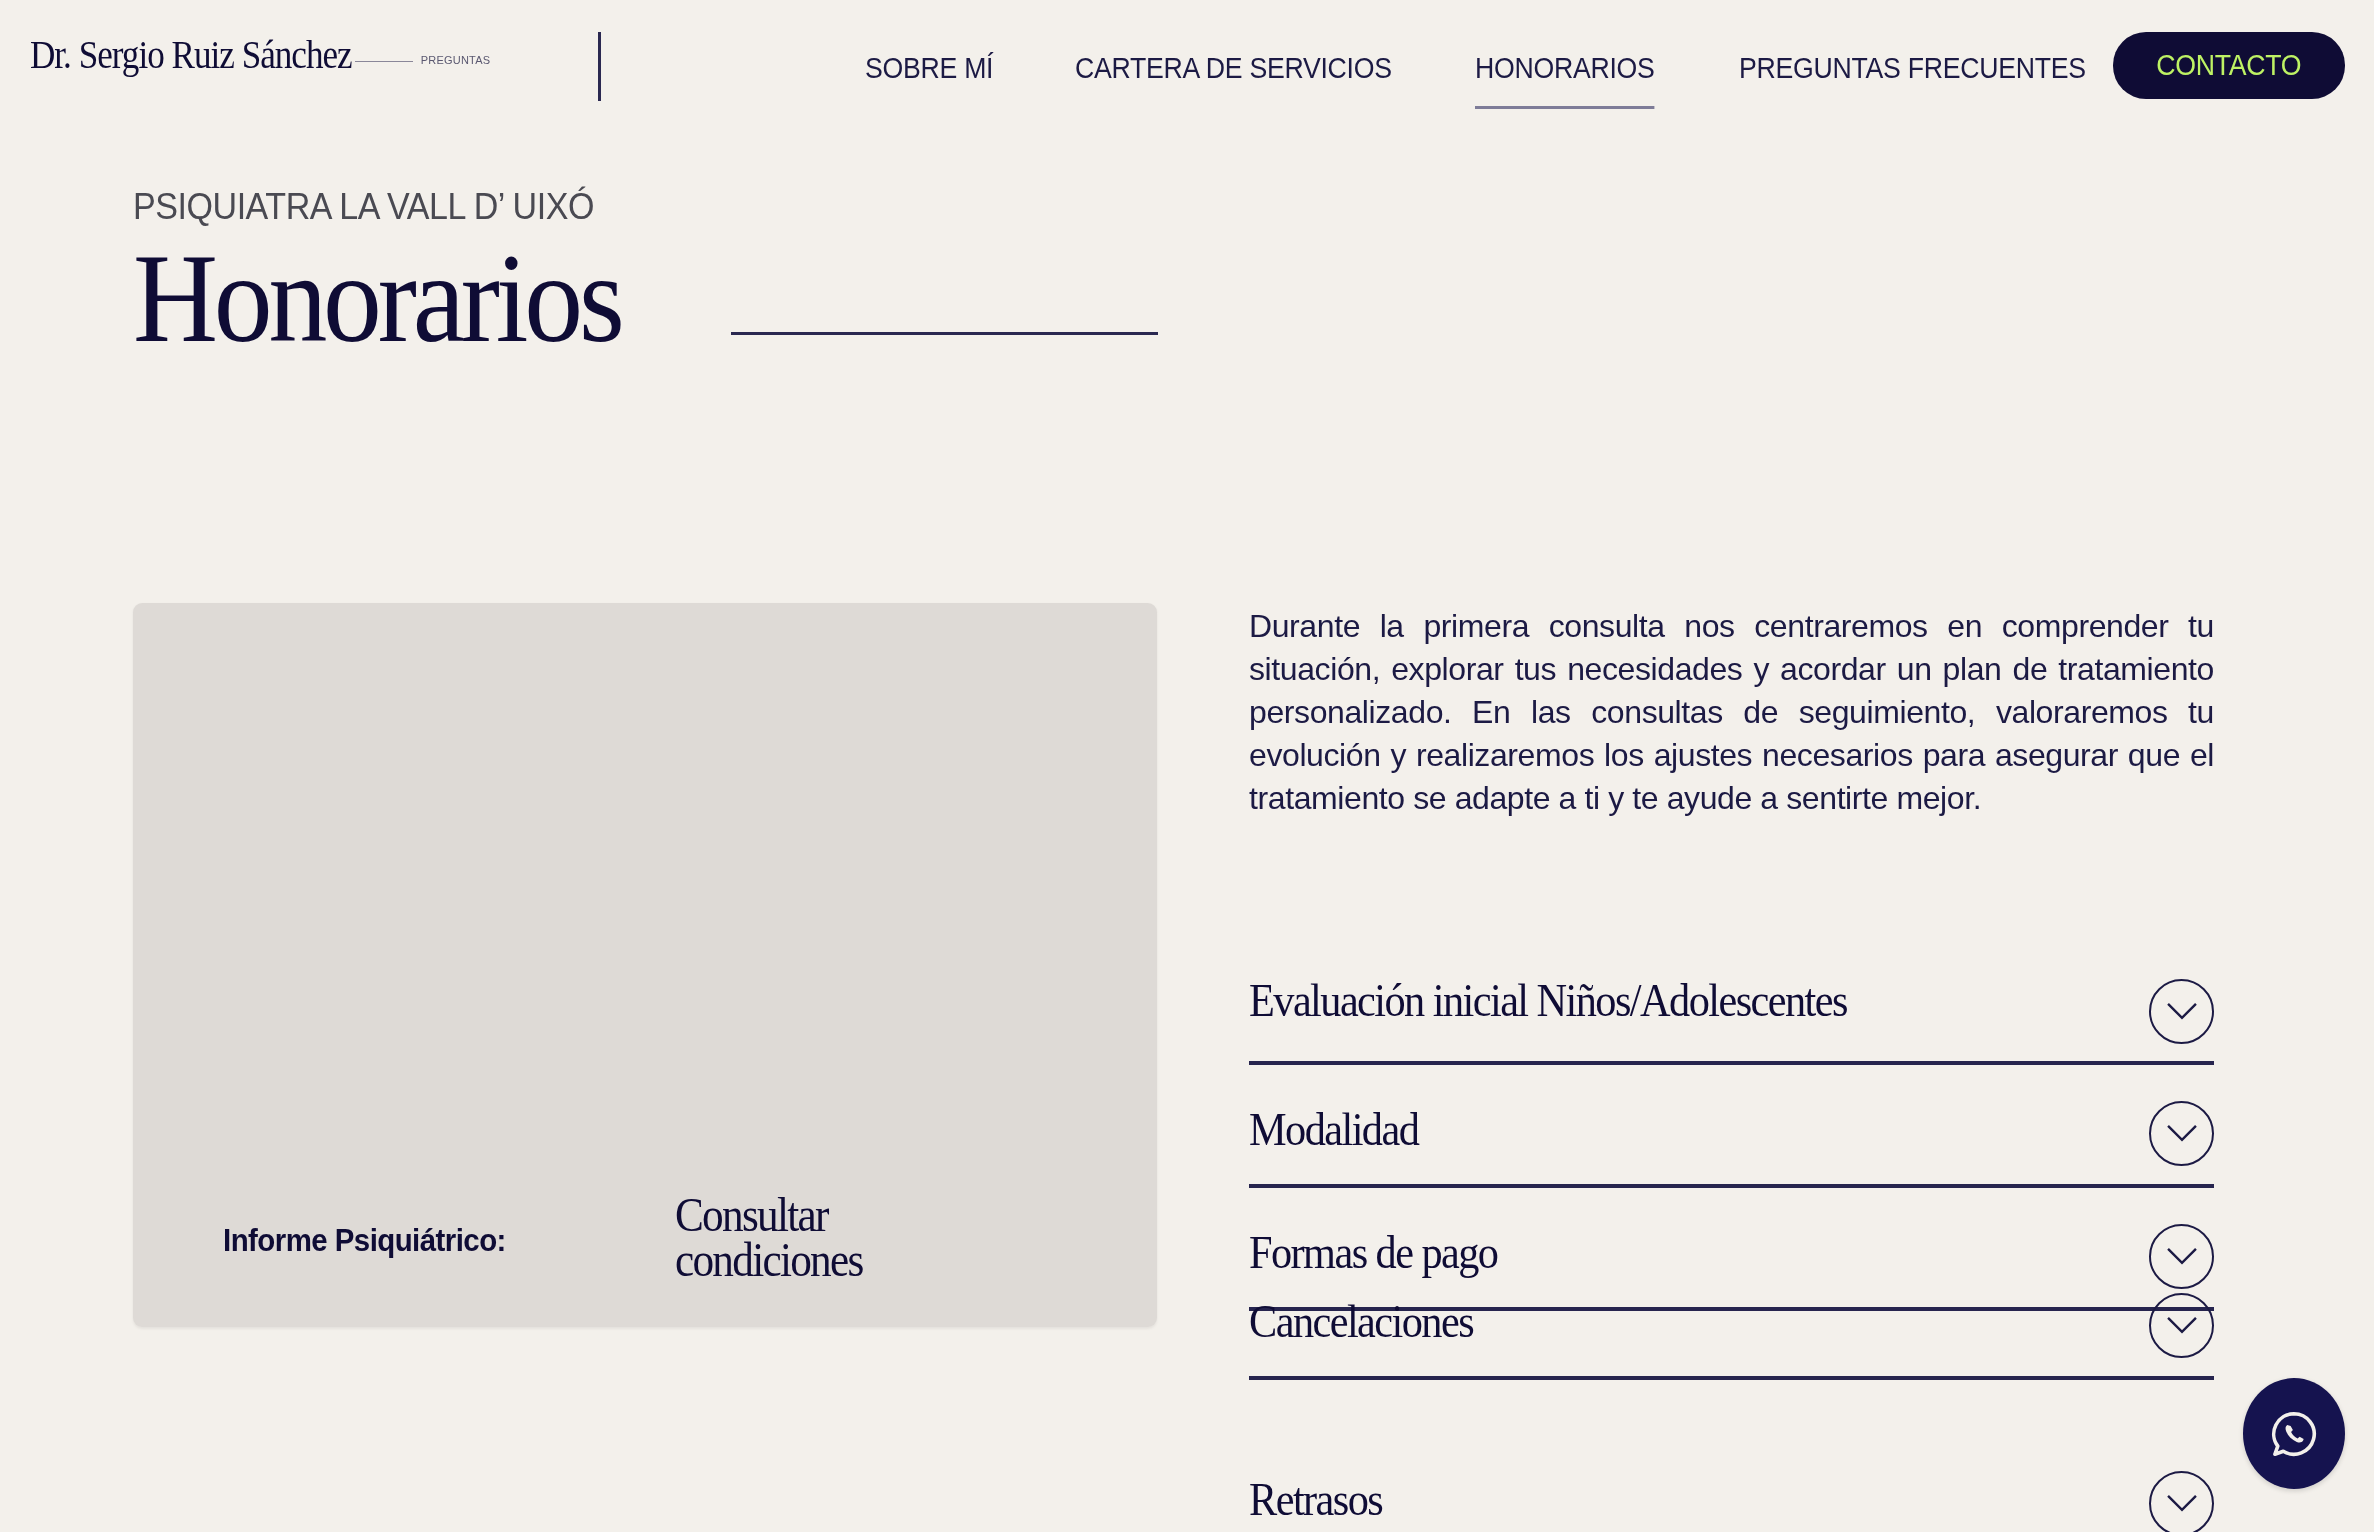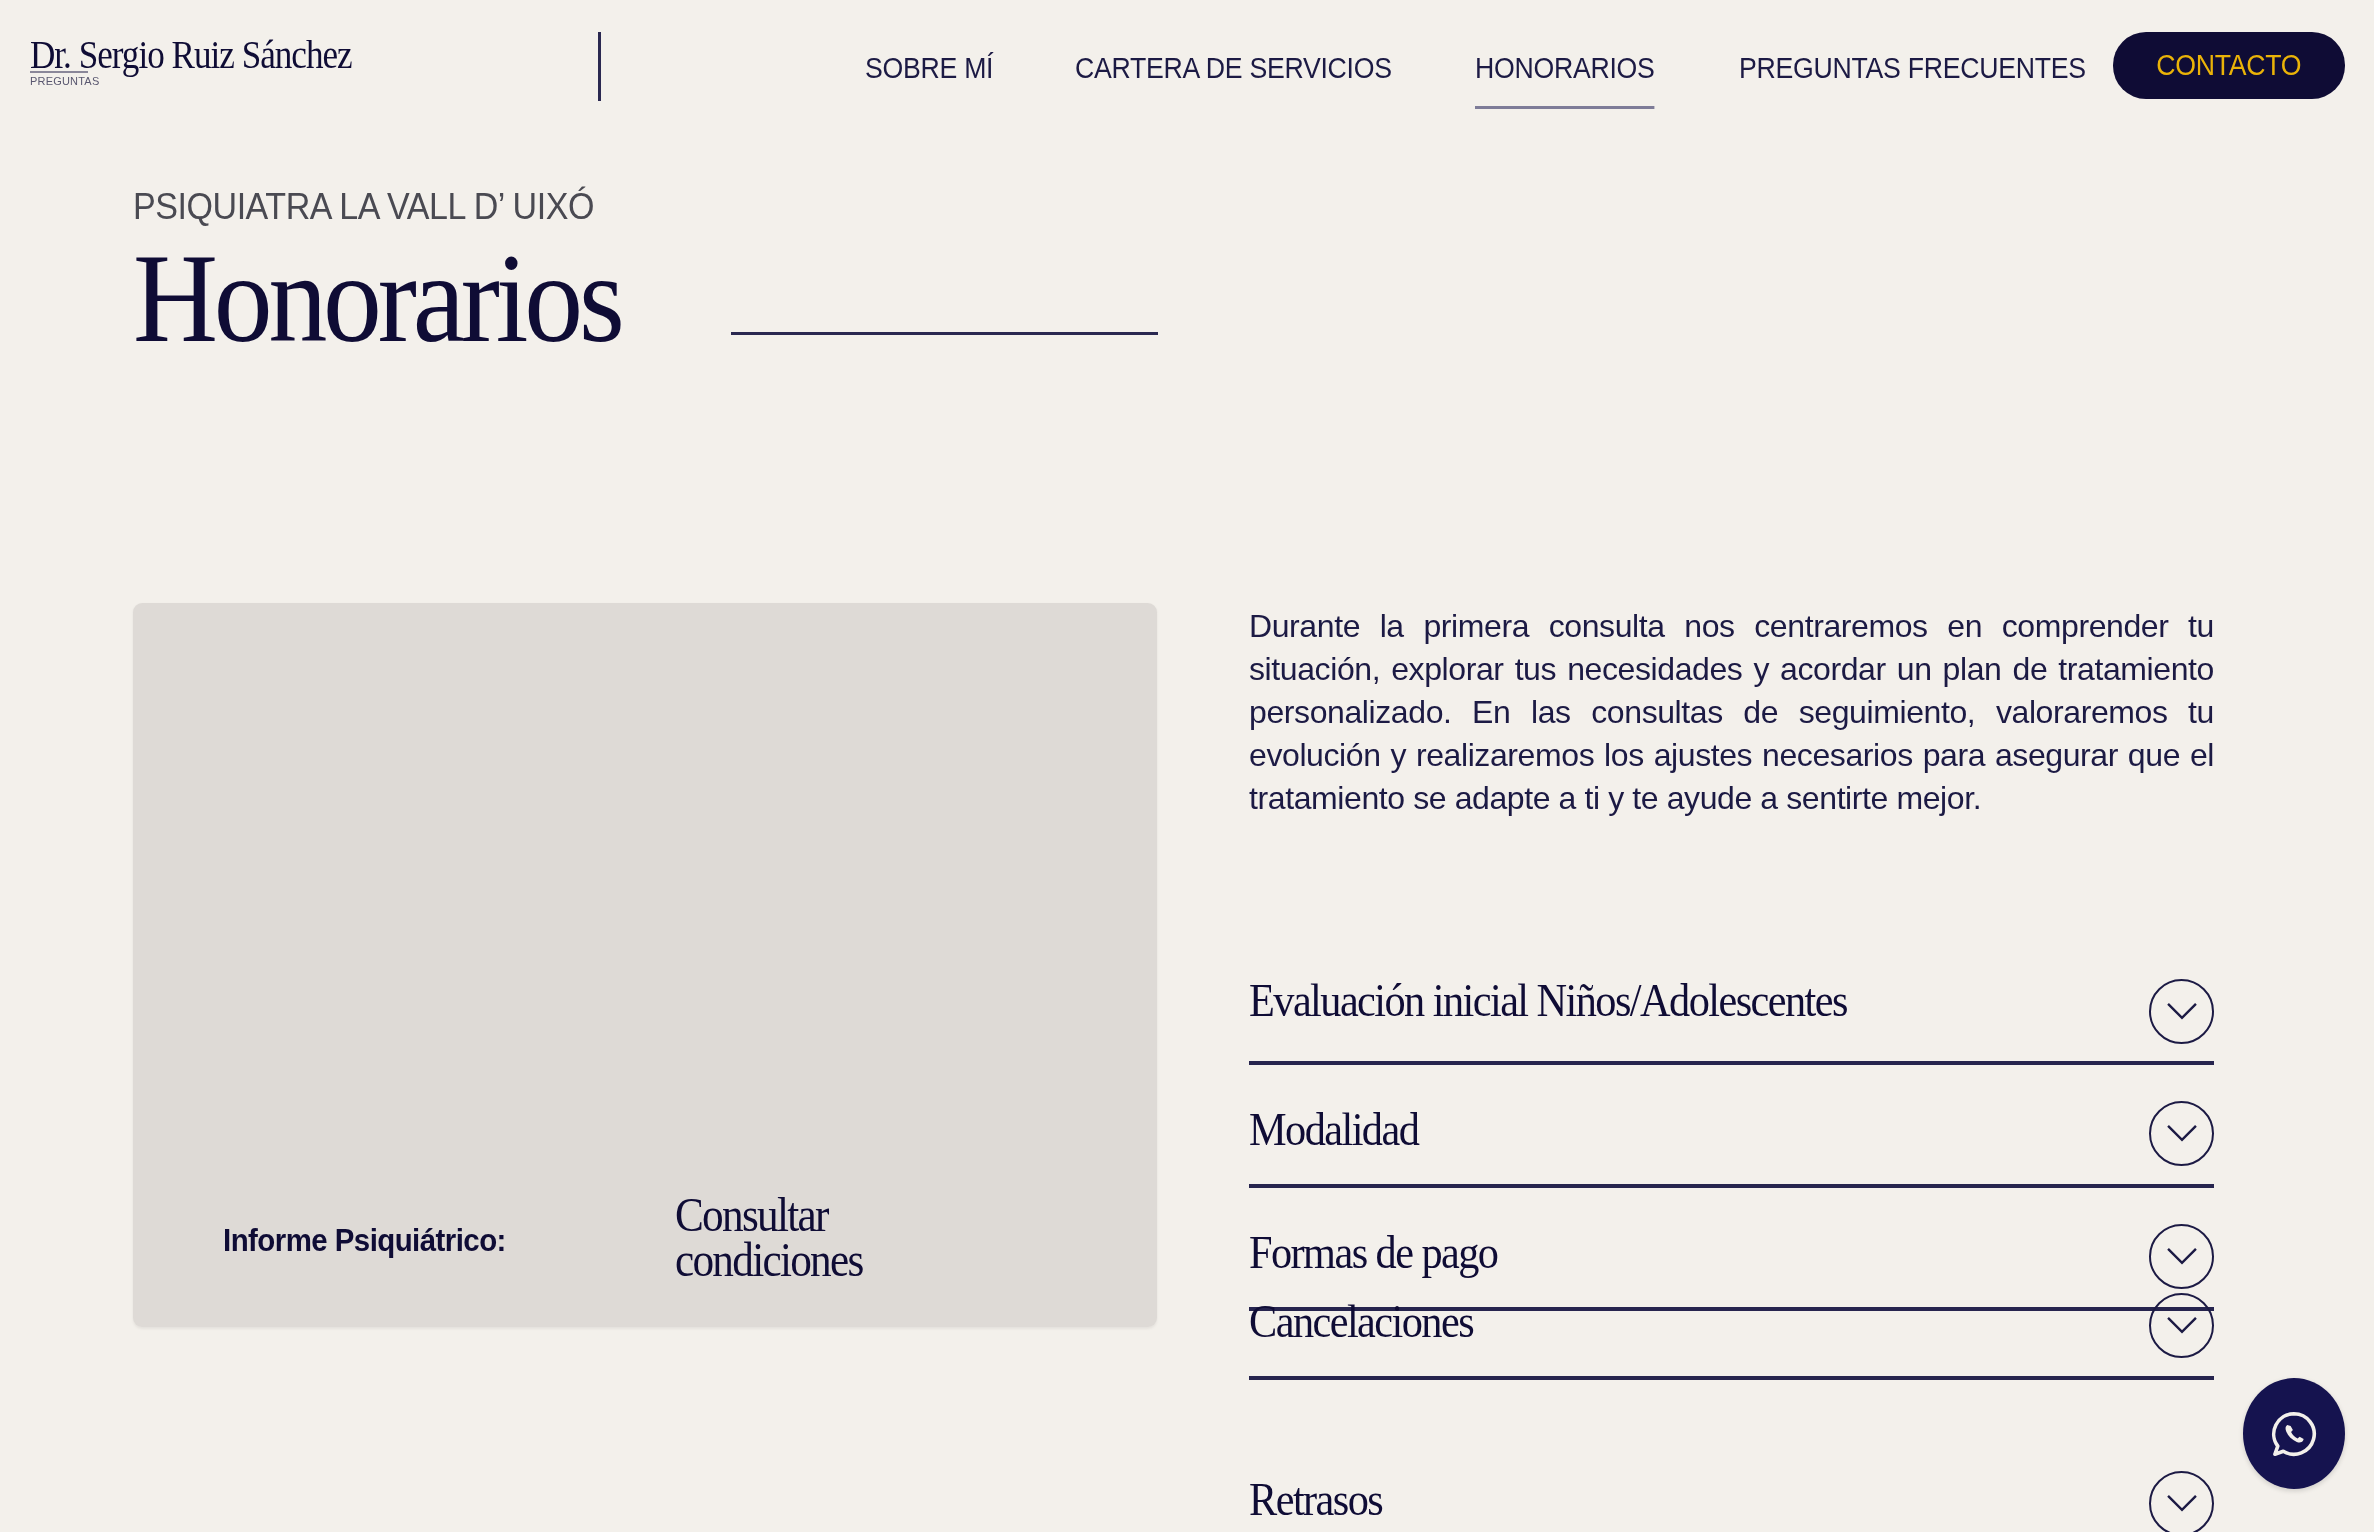--- a/index.html
+++ b/index.html
@@ -5,40 +5,40 @@
     * { box-sizing: border-box; margin: 0; padding: 0; }
     html, body {
       width: 2375px; height: 1532px; overflow: hidden;
       background: #f3f0eb;
       color: #0f0c35;
       font-family: "Liberation Sans", sans-serif;
     }
     .page { position: relative; width: 2375px; height: 1532px; }
 
     
-    .logo { position: absolute; left: 30px; top: 32px; display: flex; align-items: baseline; flex-direction: column; }
+    .logo { position: absolute; left: 30px; top: 32px; display: flex; align-items: baseline; }
     .logo-name {
       font-family: "Liberation Serif", serif; font-size: 39px; color: #0f0c35;
       letter-spacing: -1.1px; transform: scaleX(0.9); transform-origin: left center; white-space: nowrap;
     }
     .logo-line { display: inline-block; width: 58px; height: 1.9px; background: #8a8799; margin-left: -32px; margin-right: 7.4px; position: relative; top: -5.6px; }
     .logo-sub { font-size: 11px; color: #5a5870; letter-spacing: 0.2px; position: relative; top: -3.7px; }
     .header-divider { position: absolute; left: 598px; top: 32px; width: 2.8px; height: 69px; background: #2a2850; }
 
     .nav { position: absolute; top: 52px; left: 10px; width: 2080px; height: 37px; }
     .nav-item {
       position: absolute; top: 0; font-size: 29px; color: #1c1a44; letter-spacing: -0.3px;
       white-space: nowrap; cursor: pointer; transform: scaleX(0.92); transform-origin: left top;
     }
     .nav-item.active::after {
       content: ""; position: absolute; left: 0; right: 0; top: 54px; height: 2.8px; background: #7e7c98;
     }
     .contact-btn {
       position: absolute; left: 2113px; top: 32px; width: 232px; height: 67px; border-radius: 33px;
-      background: #0f0c35; color: #eab308; font-size: 29px; display: flex; align-items: center; justify-content: center;
+      background: #0f0c35; color: #bef264; font-size: 29px; display: flex; align-items: center; justify-content: center;
       letter-spacing: -0.3px; cursor: pointer;
     }
     .contact-btn span { transform: scaleX(0.92); display: inline-block; }
 
     
     .eyebrow {
       position: absolute; left: 133px; top: 186px; font-size: 37px; color: #4a4a52; letter-spacing: -0.5px;
       transform: scaleX(0.92); transform-origin: left top; white-space: nowrap;
     }
     .page-title {

